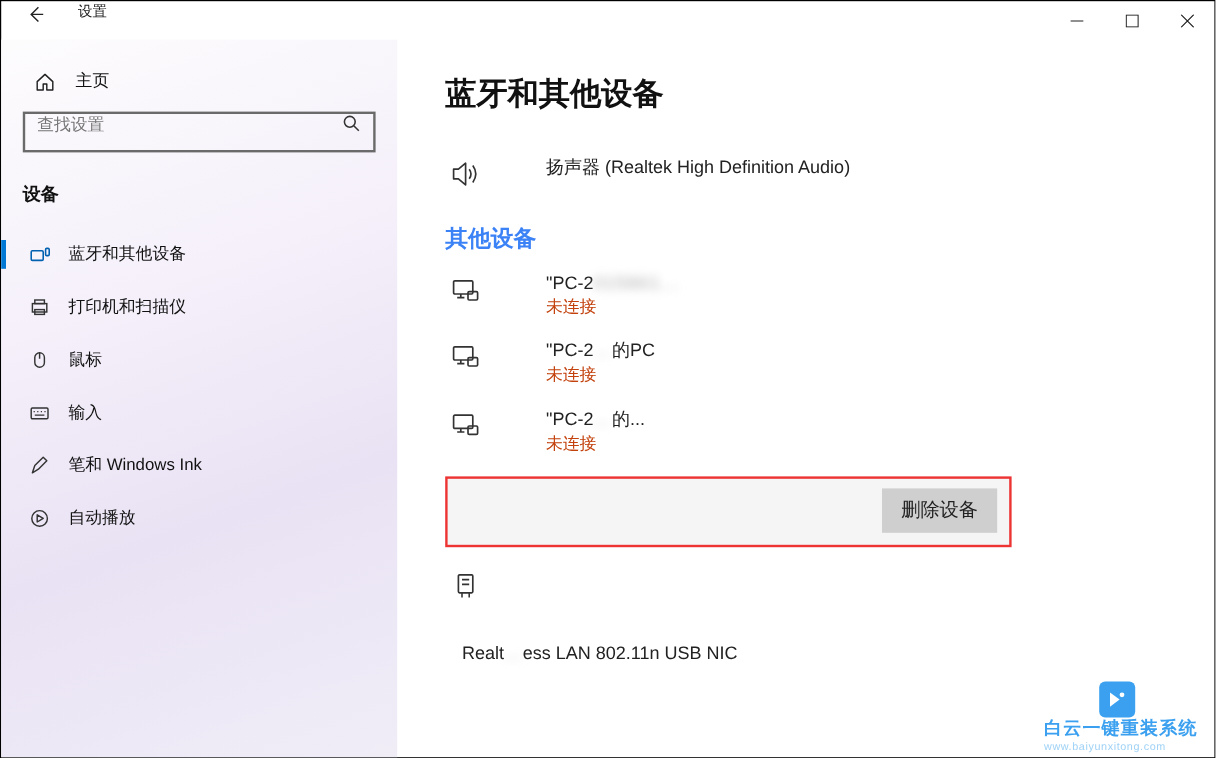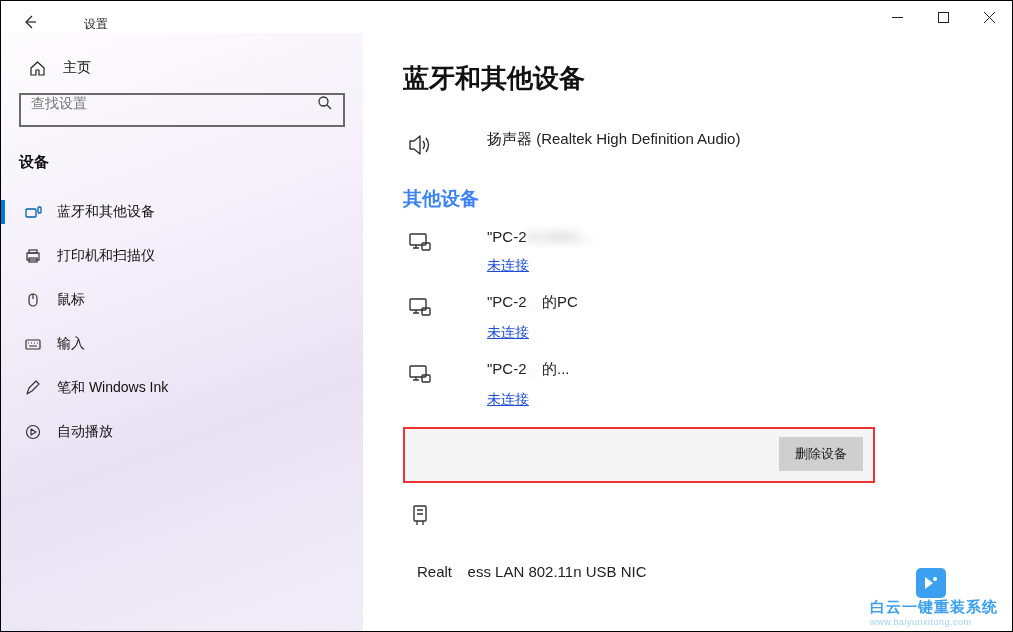--- a/index.html
+++ b/index.html
@@ -1,26 +1,26 @@
 <!DOCTYPE html>
 <html><head>
 <meta charset="utf-8">
 <style>
   * { margin: 0; padding: 0; box-sizing: border-box; font-family: "Microsoft YaHei", "Segoe UI", sans-serif; }
   html, body { width: 1013px; height: 632px; overflow: hidden; }
   .window { width: 1013px; height: 632px; background: #fff; border: 1px solid #000; position: relative; }
 
-  .titlebar { height: 32px; display: flex; align-items: flex-end; padding-left: 18px; gap: 19px; }
+  .titlebar { height: 32px; display: flex; align-items: flex-start; padding-left: 18px; }
   .titlebar .back { width: 22px; height: 22px; display: flex; align-items: center; justify-content: center; cursor: pointer; }
   .titlebar .title { margin-left: 24px; font-size: 12px; color: #222; }
   .win-controls { position: absolute; right: 0; top: 0; height: 32px; display: flex; }
   .win-controls .wc { width: 46px; height: 32px; display: flex; align-items: center; justify-content: center; cursor: pointer; }
 
   .body { display: flex; height: calc(100% - 32px); }
-  .sidebar { width: 362px; padding: 18px 0 0 0; background: linear-gradient(160deg, #fdfcfd 0%, #f5f0fa 35%, #e9e2f4 65%, #f0edf7 100%); position: relative; }
+  .sidebar { width: 330px; padding: 18px 0 0 0; background: linear-gradient(160deg, #fdfcfd 0%, #f5f0fa 35%, #e9e2f4 65%, #f0edf7 100%); position: relative; }
   .home-row { display: flex; align-items: center; padding: 8px 0 16px 28px; cursor: pointer; }
   .home-row .icon { width: 18px; }
   .home-row .label { margin-left: 16px; font-size: 14px; color: #111; }
 
   .searchbox { margin: 0 18px 20px 18px; height: 34px; border: 2px solid #6a6a6a; display: flex; align-items: flex-start; padding: 0 10px; }
   .searchbox input { flex: 1; border: none; outline: none; background: transparent; font-size: 14px; color: #333; }
   .searchbox .sicon { color: #333; }
 
   .category { font-size: 15px; font-weight: 600; padding: 6px 0 18px 18px; color: #111; }
 
@@ -32,30 +32,30 @@
   .nav li.active::before { content: ""; position: absolute; left: 0; top: 10px; bottom: 10px; width: 4px; background: #0078d4; }
   .nav li.active .icon { color: #0061b1; }
 
   .main { flex: 1; padding: 28px 40px 0 40px; overflow: hidden; }
   .page-title { font-size: 26px; font-weight: 600; color: #111; margin-bottom: 34px; }
 
   .device-row { display: flex; align-items: flex-start; margin-bottom: 28px; gap: 36px; }
   .device-row .dicon { width: 34px; display: flex; justify-content: center; padding-top: 2px; color: #333; }
   .device-row .dtxt { margin-left: 14px; }
   .device-row .dtxt .dname { font-size: 15px; color: #222; }
-  .device-row .dtxt .dstatus { font-size: 14px; color: #1d4ed8; margin-top: 12px; text-decoration: underline; }
+  .device-row .dtxt .dstatus { font-size: 14px; color: #c2410c; margin-top: 2px; }
 
   .section-title { font-size: 19px; font-weight: 600; color: #3b82f6; margin-top: 14px; margin-bottom: 16px; }
 
   .other-list .device-row { margin-bottom: 18px; }
   .blur { filter: blur(4px); display: inline-block; color: #aaa; letter-spacing: 1px; }
 
   .selected-card { border: 2px solid #e33; padding: 8px 10px 10px 10px; background: #f5f5f5; width: 472px; }
   .selected-card .device-row { margin-bottom: 16px; }
-  .selected-card .remove-btn { float: right; background: #cfcfcf; border: none; padding: 8px 16px; font-size: 13px; cursor: pointer; color: #222; }
+  .selected-card .remove-btn { float: right; background: #cfcfcf; border: none; padding: 8px 16px; font-size: 16px; cursor: pointer; color: #222; }
   .selected-card::after { content: ""; display: block; clear: both; }
 
   .watermark { position: absolute; right: 14px; bottom: 4px; display: flex; align-items: center; flex-direction: column; }
   .watermark .wicon { width: 30px; height: 30px; background: #3aa0ef; border-radius: 5px; display: flex; align-items: center; justify-content: center; color: #fff; margin-right: 6px; }
   .watermark .wtxt .l1 { font-size: 15px; color: #3aa0ef; font-weight: 600; letter-spacing: 1px; }
   .watermark .wtxt .l2 { font-size: 9px; color: #9fd2f7; letter-spacing: 0.5px; }
 
   svg { display: block; }
 </style>
 </head>

